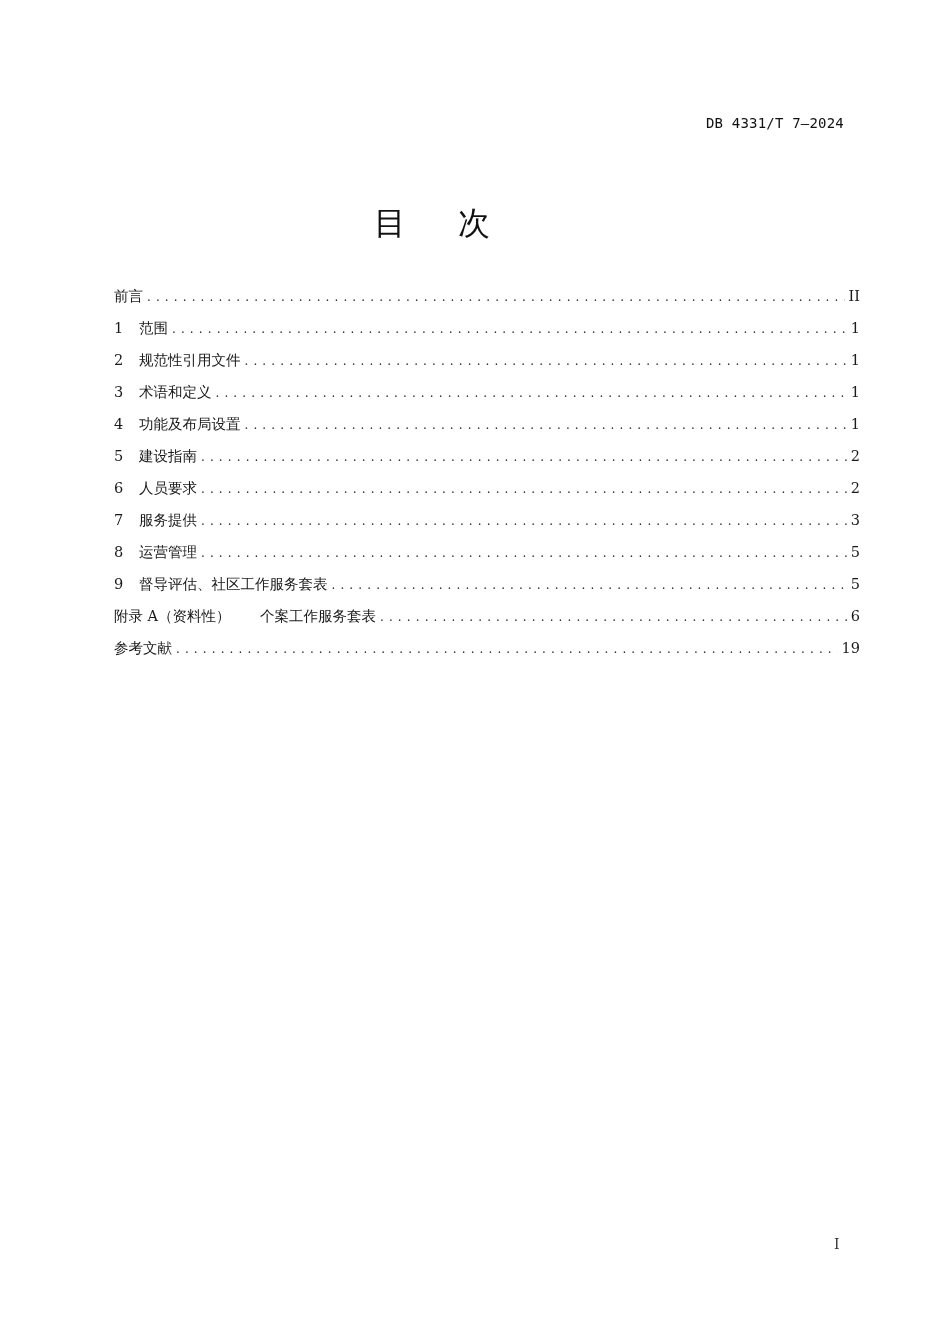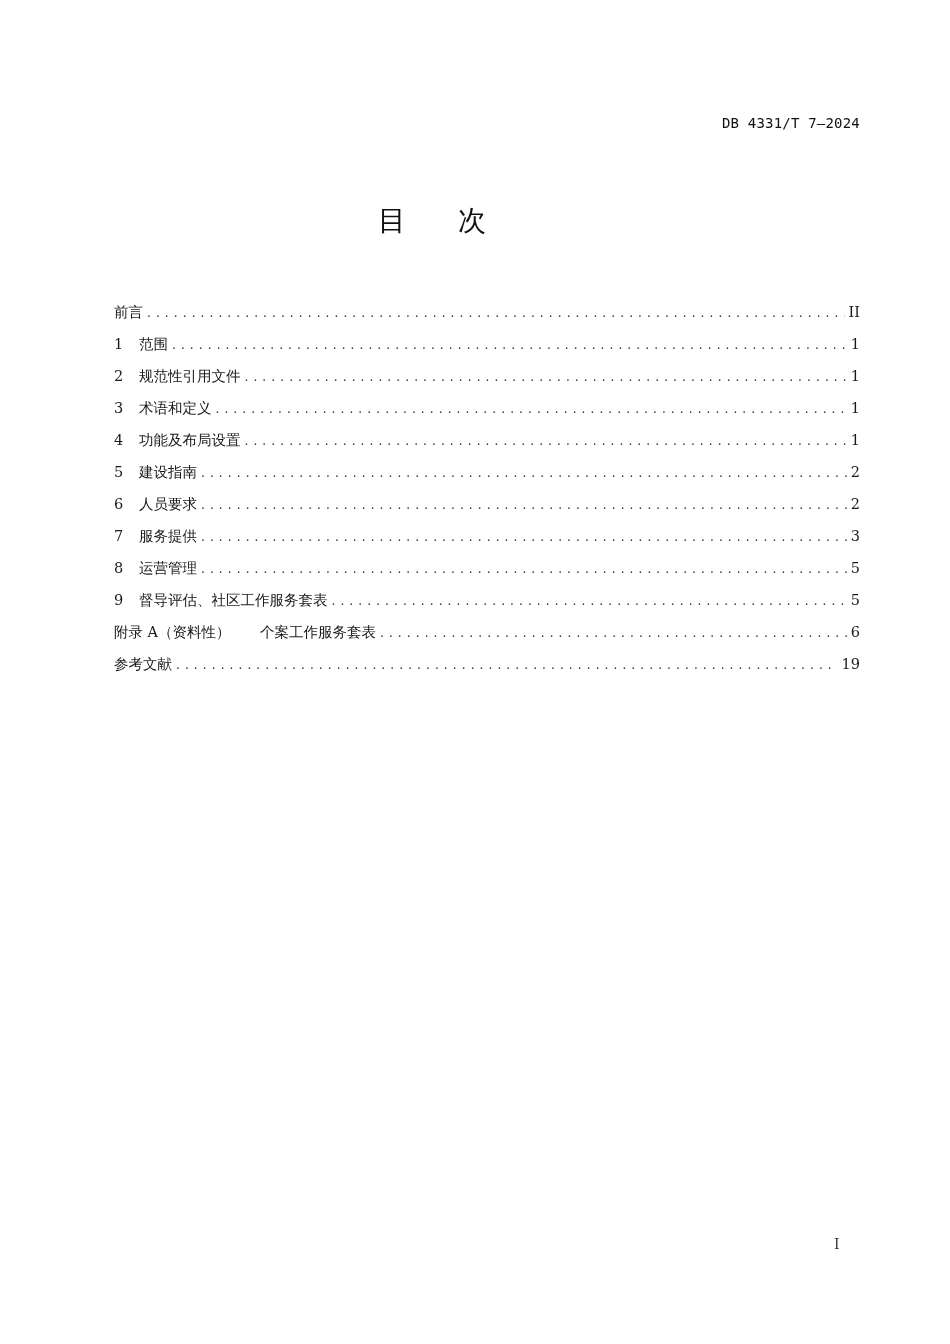--- a/index.html
+++ b/index.html
@@ -11,34 +11,34 @@
       width: 950px;
       height: 1344px;
       position: relative;
       overflow: hidden;
       font-family: "DejaVu Serif", "Liberation Serif", serif;
       color: #1a1a1a;
     }
     .doc-code {
       position: absolute;
       top: 115px;
-      right: 90px;
+      right: 106px;
       font-family: "DejaVu Sans Mono", "Liberation Mono", monospace;
       font-size: 14px;
       letter-spacing: 0.2px;
       color: #111;
     }
     .toc-title {
       position: absolute;
       top: 202px;
       left: 0;
       width: 864px;
       text-align: center;
       font-family: Liberation Serif, serif;
-      font-size: 28px;
+      font-size: 32px;
       color: #111;
     }
     .toc-title span {
       display: inline-block;
     }
     .toc-title .gap {
       width: 52px;
     }
     .toc-list {
       position: absolute;
@@ -61,21 +61,20 @@
       width: 25px;
       flex: 0 0 auto;
     }
     .toc-prefix {
       flex: 0 0 auto;
       display: inline-block;
       width: 146px;
     }
     .toc-label {
       flex: 0 0 auto;
-      margin-top: 16px;
     }
     .toc-leader {
       flex: 1 1 auto;
       overflow: hidden;
       margin: 0 4px 0 4px;
       color: #333;
       letter-spacing: 3.2px;
       font-size: 12px;
     }
     .toc-leader::before {

